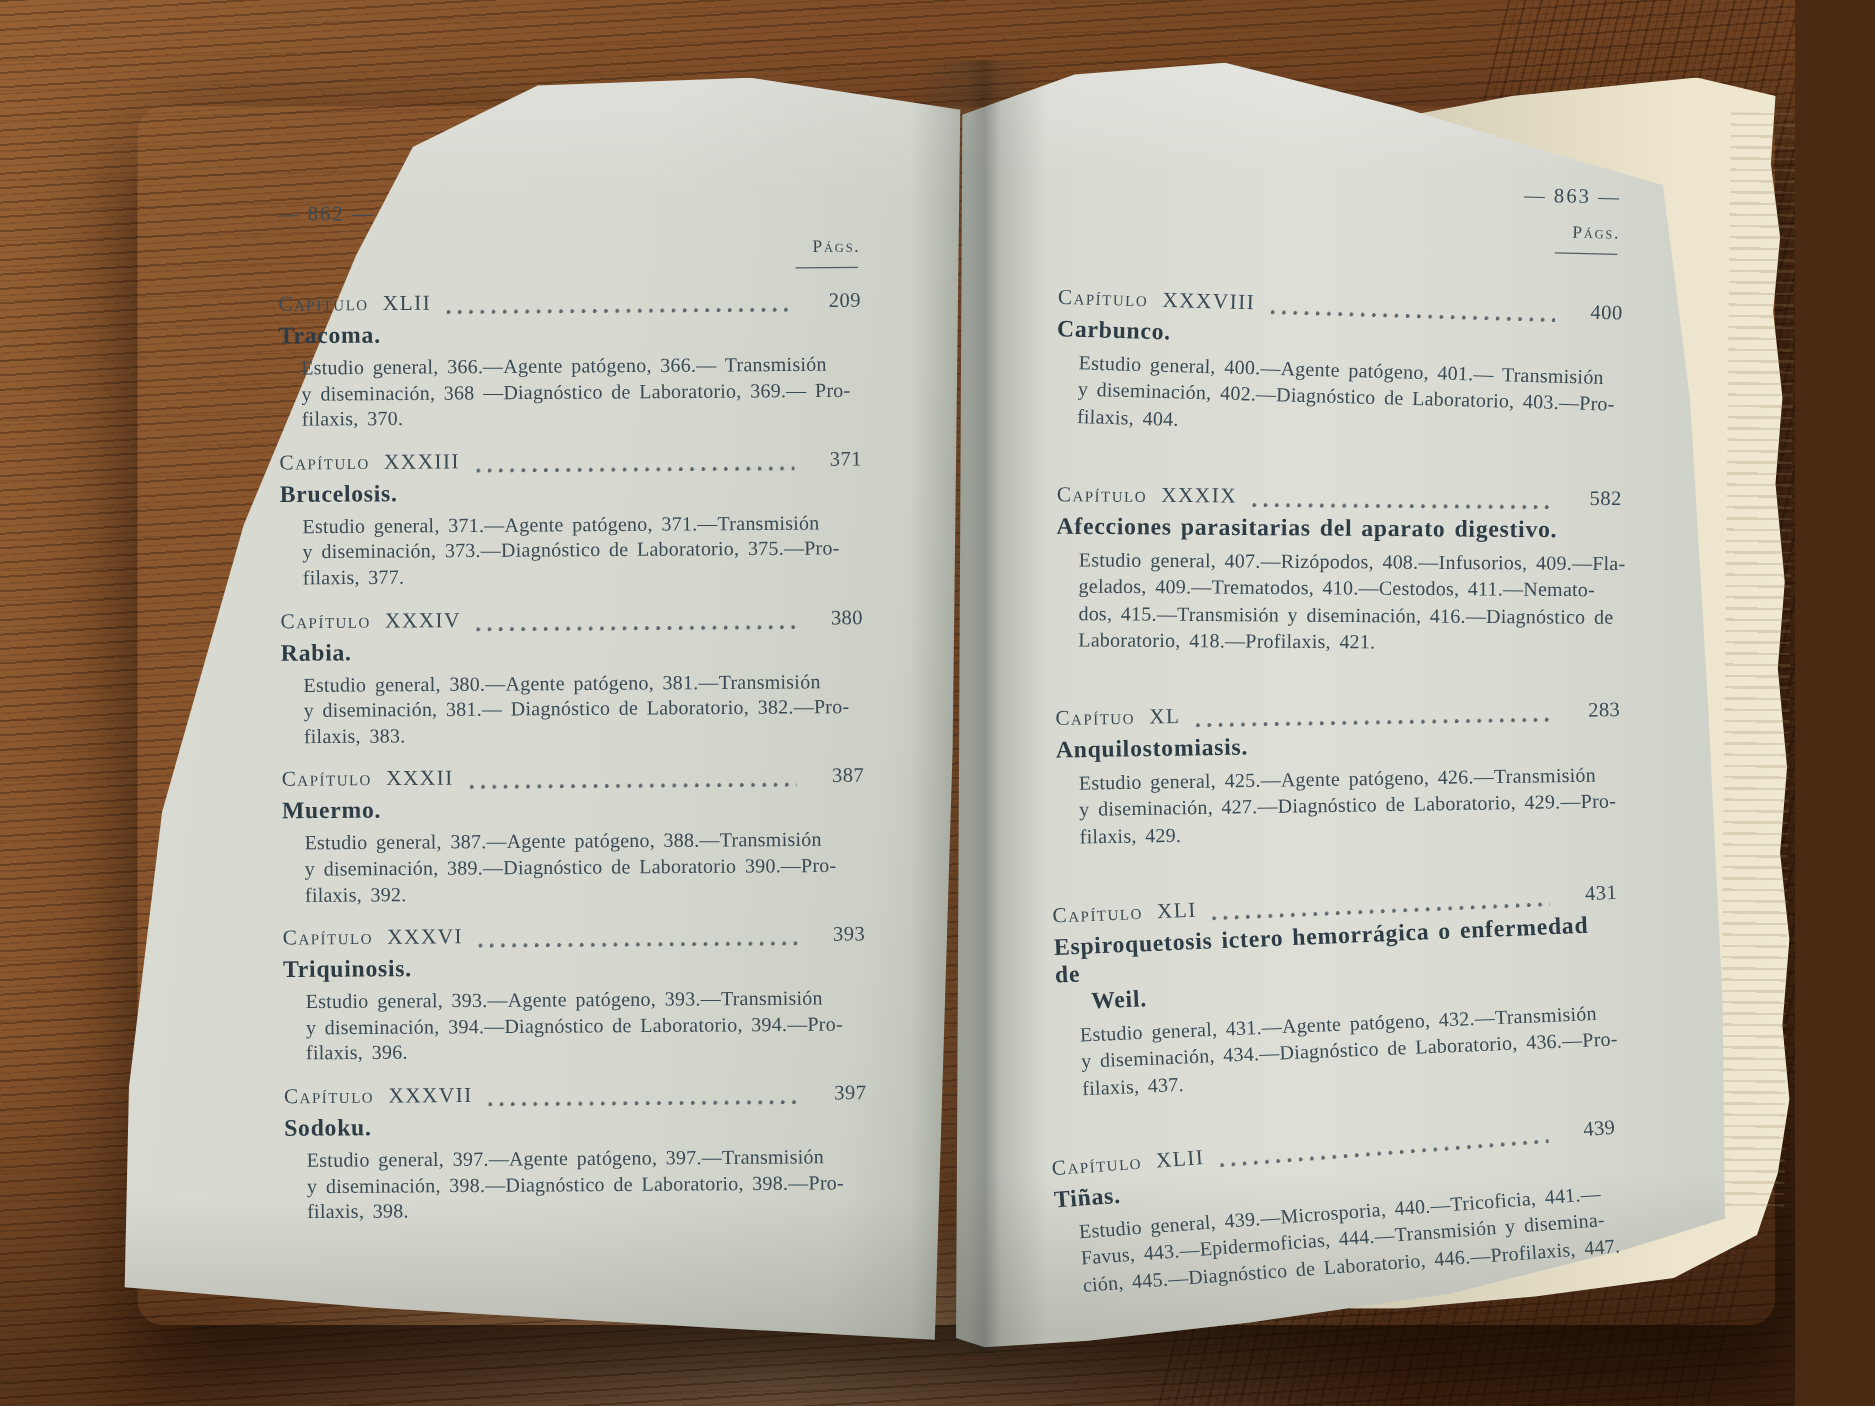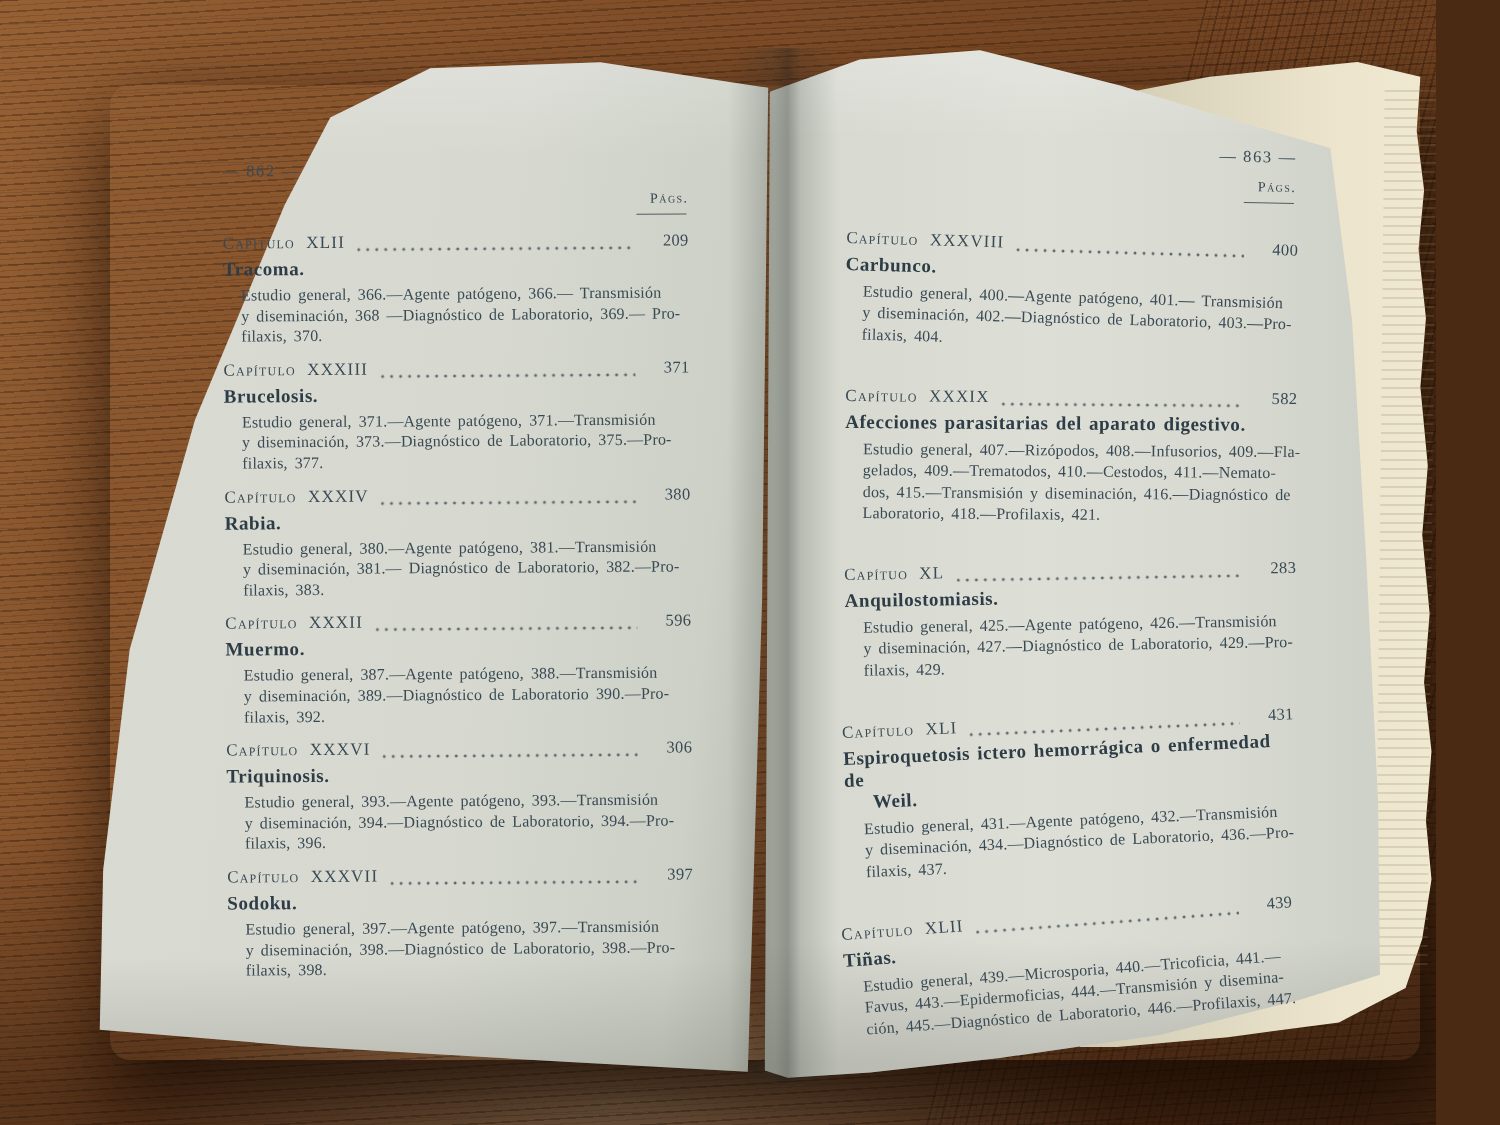--- a/index.html
+++ b/index.html
@@ -159,35 +159,35 @@
           <span class="dline">Estudio general, 380.—Agente patógeno, 381.—Transmisión</span>
           <span class="dline">y diseminación, 381.— Diagnóstico de Laboratorio, 382.—Pro-</span>
           <span class="dline">filaxis, 383.</span>
         </div>
       </div>
 
       <div class="entry">
         <div class="chapline">
           <span class="chap">Capítulo XXXII</span>
           <span class="leader"></span>
-          <span class="pnum">596</span>
+          <span class="pnum">387</span>
         </div>
         <div class="title">Muermo.</div>
         <div class="desc">
           <span class="dline">Estudio general, 387.—Agente patógeno, 388.—Transmisión</span>
           <span class="dline">y diseminación, 389.—Diagnóstico de Laboratorio 390.—Pro-</span>
           <span class="dline">filaxis, 392.</span>
         </div>
       </div>
 
       <div class="entry">
         <div class="chapline">
           <span class="chap">Capítulo XXXVI</span>
           <span class="leader"></span>
-          <span class="pnum">306</span>
+          <span class="pnum">393</span>
         </div>
         <div class="title">Triquinosis.</div>
         <div class="desc">
           <span class="dline">Estudio general, 393.—Agente patógeno, 393.—Transmisión</span>
           <span class="dline">y diseminación, 394.—Diagnóstico de Laboratorio, 394.—Pro-</span>
           <span class="dline">filaxis, 396.</span>
         </div>
       </div>
 
       <div class="entry">

